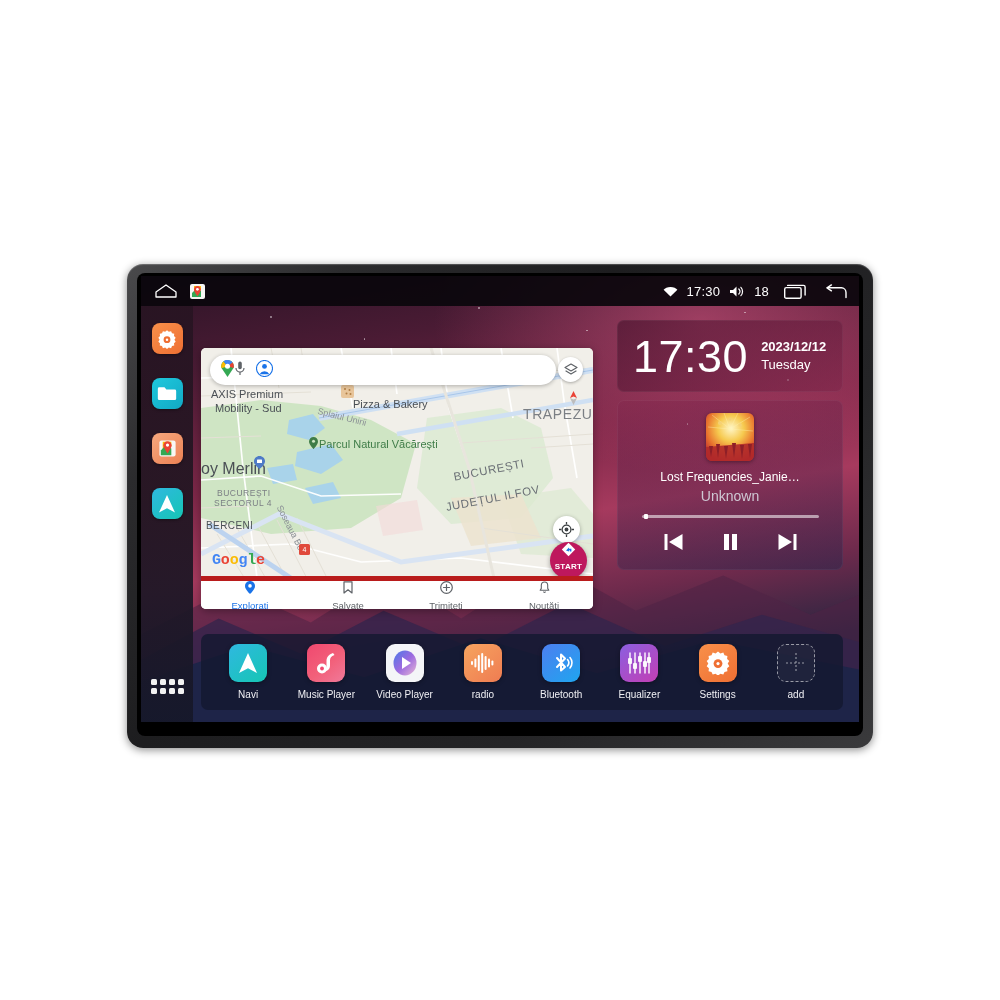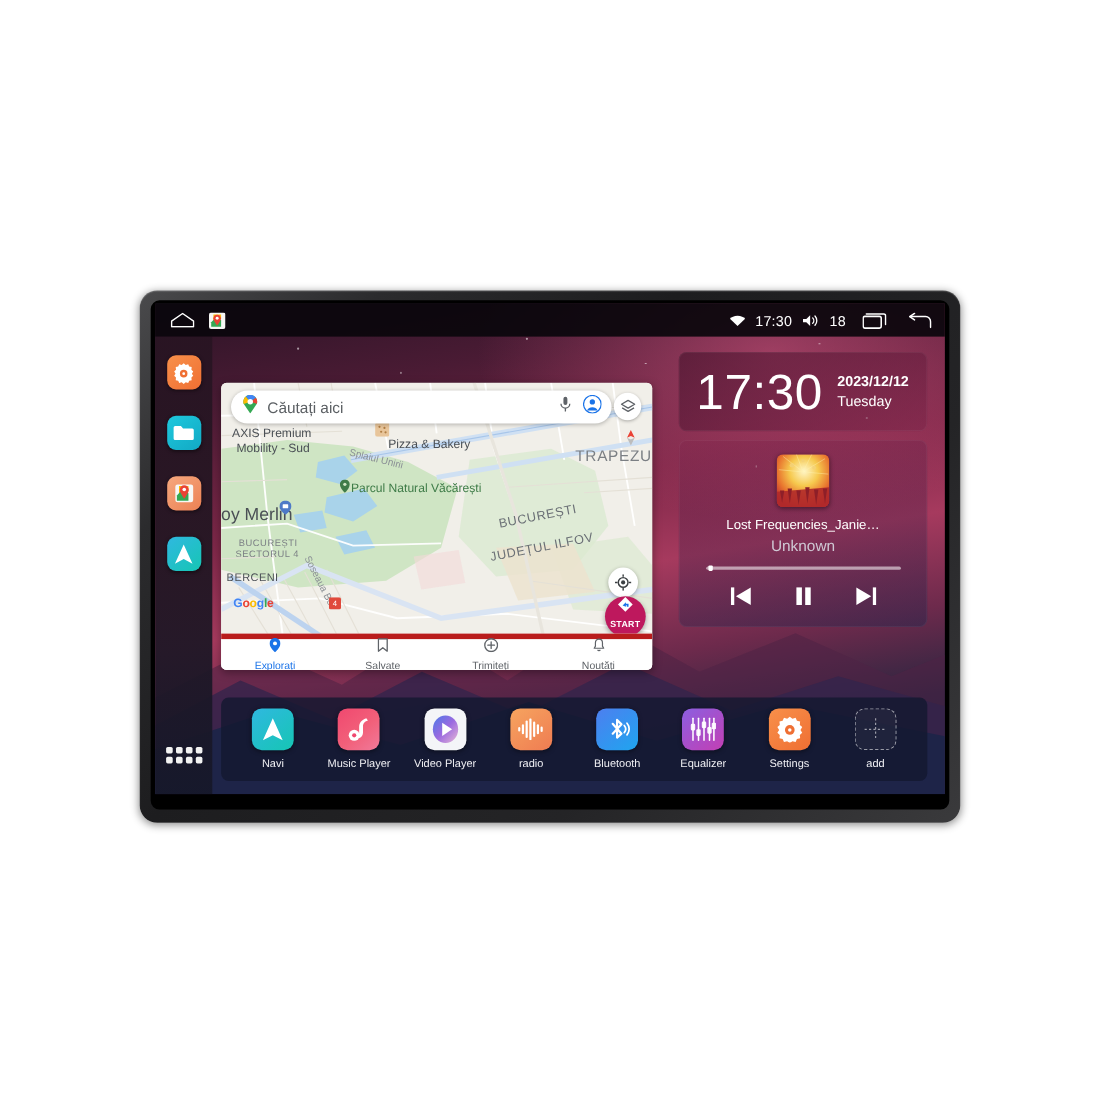--- a/index.html
+++ b/index.html
@@ -115,21 +115,21 @@
     box-shadow:0 1px 4px rgba(0,0,0,.3); z-index:6;
   }
   #start-btn {
     position:absolute; right:6px; bottom:30px;
     width:37px; height:37px; border-radius:50%;
     background:#be185d;
     display:flex; flex-direction:column; align-items:center; justify-content:flex-start;
     box-shadow:0 2px 5px rgba(0,0,0,.35); z-index:6;
   }
   #start-btn .lbl { font-size:8px; color:#fff; font-weight:bold; margin-top:1px; letter-spacing:.3px; }
-  #google-wm { position:absolute; left:11px; bottom:54px; z-index:6; font-size:11px; font-weight:bold; letter-spacing:-.2px; }
+  #google-wm { position:absolute; left:11px; bottom:40px; z-index:6; font-size:15px; font-weight:bold; letter-spacing:-.2px;font-family:Liberation Mono, monospace; }
   #google-wm span:nth-child(1){color:#4285F4}
   #google-wm span:nth-child(2){color:#EA4335}
   #google-wm span:nth-child(3){color:#FBBC05}
   #google-wm span:nth-child(4){color:#4285F4}
   #google-wm span:nth-child(5){color:#34A853}
   #google-wm span:nth-child(6){color:#EA4335}
 
   #map-bottomnav {
     position:absolute; left:0; right:0; bottom:0; height:33px;
     background:#fff; display:flex; align-items:center; z-index:7;
@@ -406,21 +406,20 @@
         <div id="search-pill">
           <span>
             <svg width="15" height="17" viewBox="0 0 15 17">
               <path d="M7.5 0 C4 0 1.2 2.8 1.2 6.3 C1.2 6.9 1.3 7.5 1.5 8 L7.5 17 L13.5 8 C13.7 7.5 13.8 6.9 13.8 6.3 C13.8 2.8 11 0 7.5 0 Z" fill="#34a853"></path>
               <path d="M1.6 8.2 C1.3 7.6 1.2 7 1.2 6.3 C1.2 4.3 2.1 2.5 3.6 1.4 L7.5 6.3 Z" fill="#fbbc04"></path>
               <path d="M3.6 1.4 C4.7 0.5 6 0 7.5 0 C9.6 0 11.5 1 12.6 2.6 L7.5 6.3 Z" fill="#4285f4"></path>
               <path d="M12.6 2.6 C13.4 3.6 13.8 4.9 13.8 6.3 C13.8 6.9 13.7 7.5 13.5 8 L7.5 6.3 Z" fill="#ea4335"></path>
               <circle cx="7.5" cy="6.3" r="2.5" fill="#fff"></circle>
             </svg>
           </span>
-          <span class="q">Căutați aici</span>
           <span style="margin-right:11px">
             <svg width="10" height="15" viewBox="0 0 10 15">
                 <rect x="3.2" y="0.6" width="3.6" height="7.6" rx="1.8" fill="#5f6368"></rect>
                 <path d="M1 7 A4 4 0 0 0 9 7" fill="none" stroke="#5f6368" stroke-width="1.2"></path>
                 <path d="M5 11 L5 14" stroke="#5f6368" stroke-width="1.2"></path>
               </svg>
           </span>
           <span>
             <svg width="17" height="17" viewBox="0 0 17 17">
                 <circle cx="8.5" cy="8.5" r="8" fill="none" stroke="#1a73e8" stroke-width="1.1"></circle>

